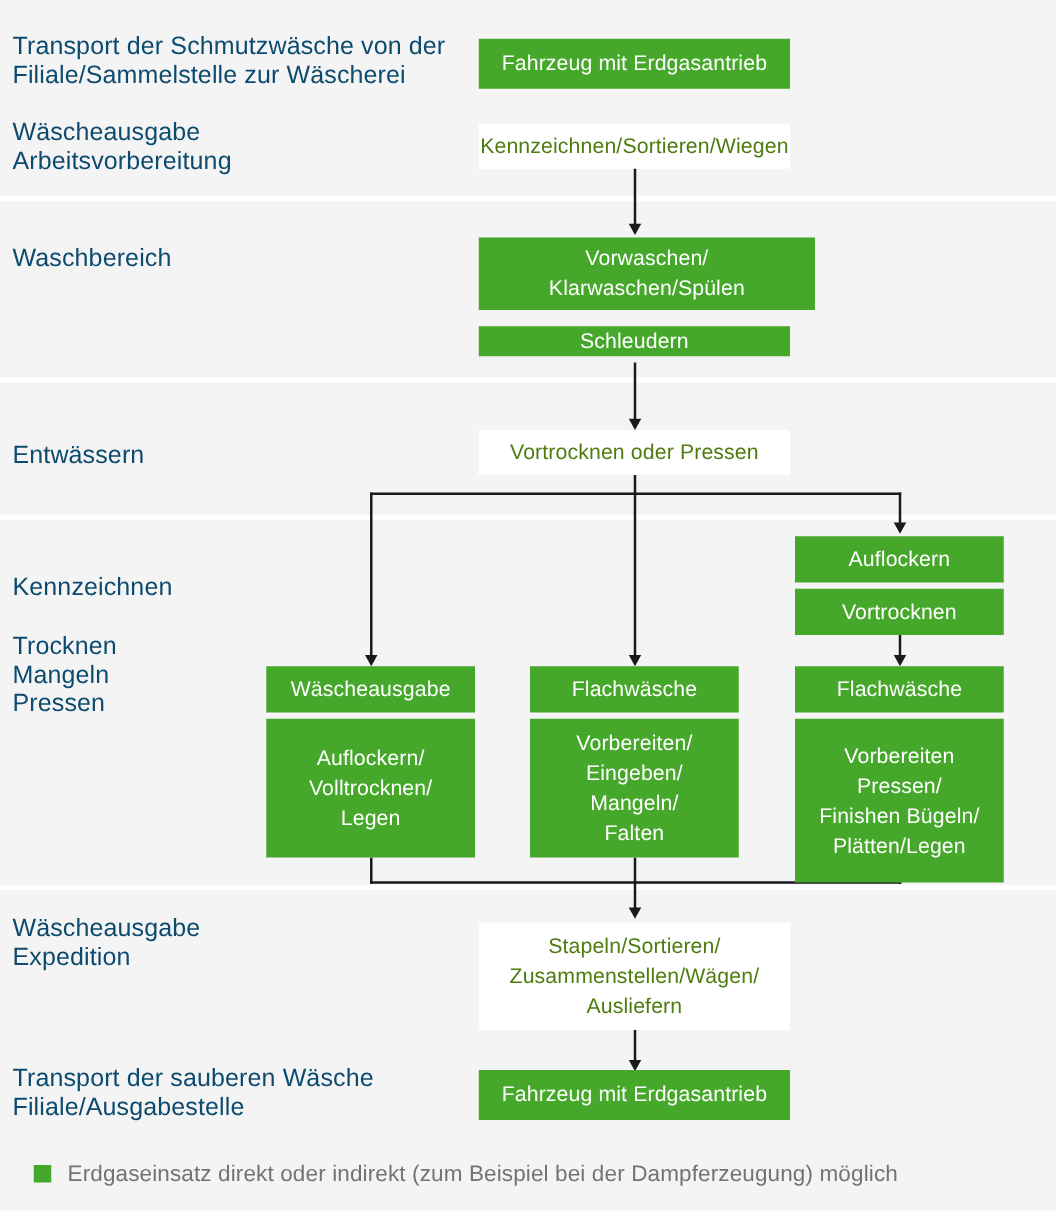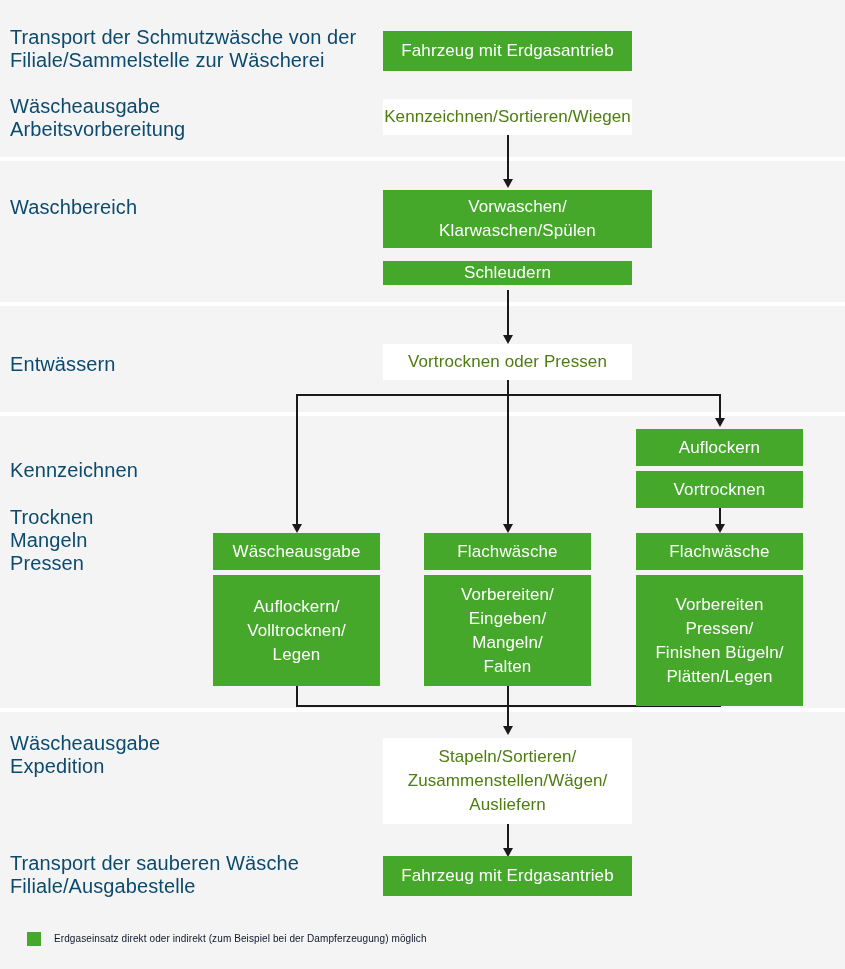--- a/index.html
+++ b/index.html
@@ -90,22 +90,22 @@
     align-items: center;
   }
   #legend .swatch {
     width: 14px;
     height: 14px;
     background: #46a82a;
     margin-right: 13px;
     flex: 0 0 auto;
   }
   #legend .legend-text {
-    font-size: 10px;
-    color: #0f172a;
+    font-size: 18px;
+    color: #737373;
     line-height: 16px;
     letter-spacing: 0.1px;
   }
 </style>
 </head>
 <body>
 
 <div id="stage">
 
   <div class="band-sep" style="top:157px"></div>

